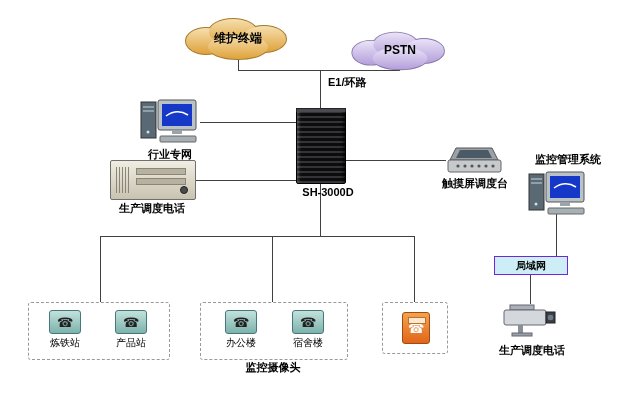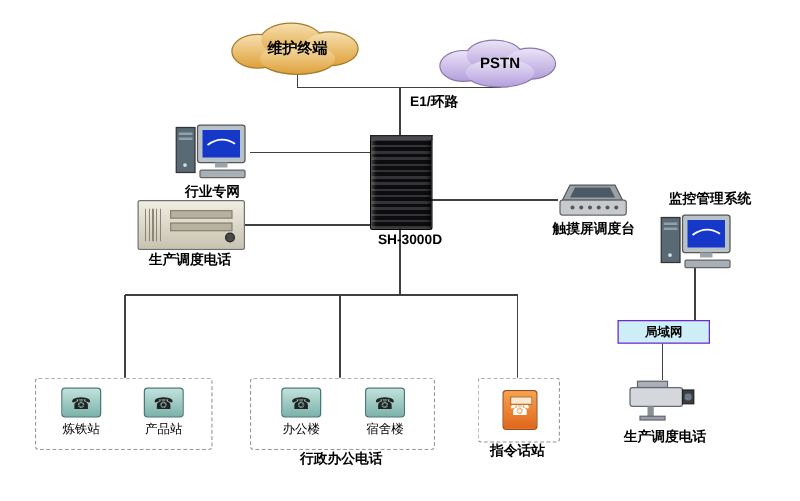--- a/index.html
+++ b/index.html
@@ -243,23 +243,22 @@
         </div>
       <span class="small-label">办公楼</span>
     </div>
     <div class="phone-item" style="left:85px; top:7px;">
       <div class="phone-ico">
           <span>☎</span>
         </div>
       <span class="small-label">宿舍楼</span>
     </div>
   </div>
-  <div class="label" style="left:200px; top:361px; width:146px;">行政办公电话</div>
+  <div class="label" style="left:200px; top:361px; width:146px;">监控摄像头</div>
 
   <div class="dashed-box" style="left:382px; top:302px; width:64px; height:50px;">
     <div class="cmd-station" style="left:19px; top:9px;">
       <span class="disp"></span>
       <span>☎</span>
     </div>
   </div>
-  <div class="label" style="left:374px; top:355px; width:80px;">指令话站</div>
 
 </div>
 
 </body></html>

